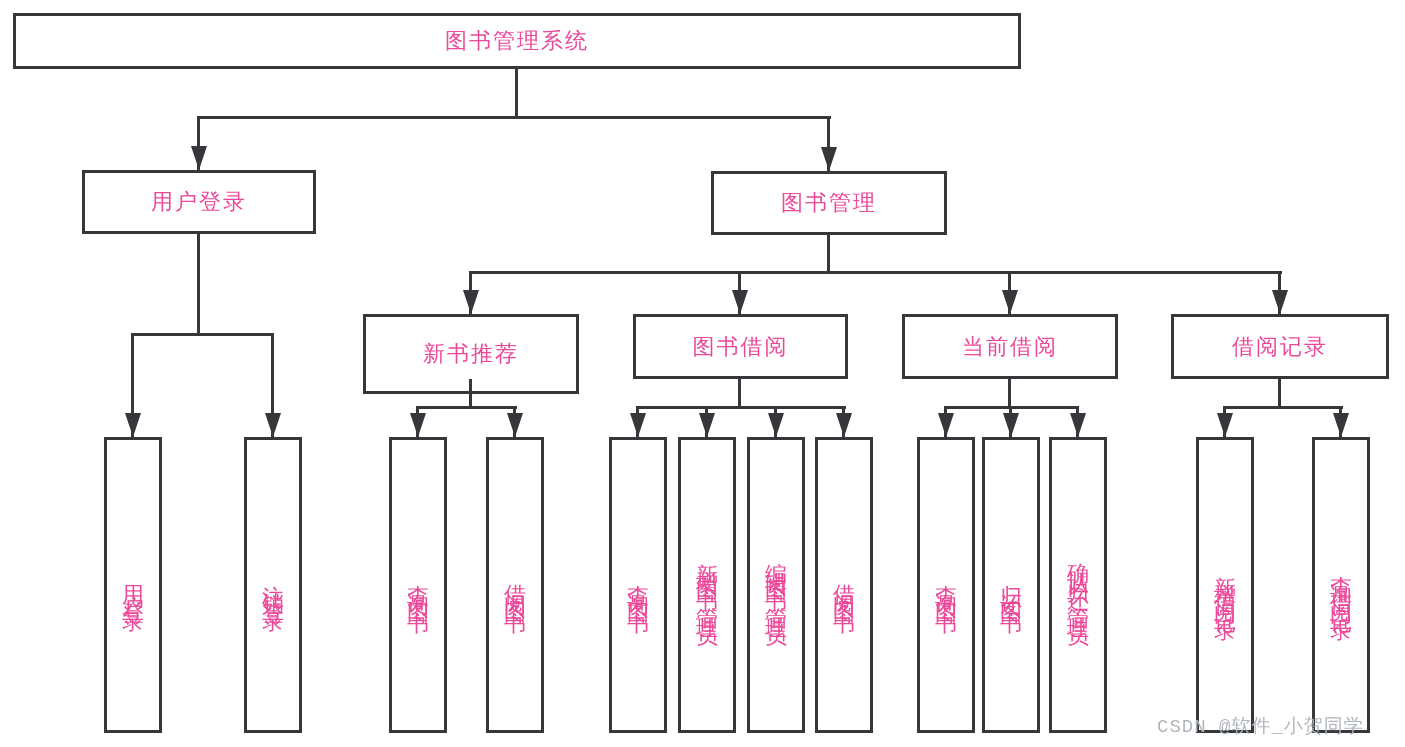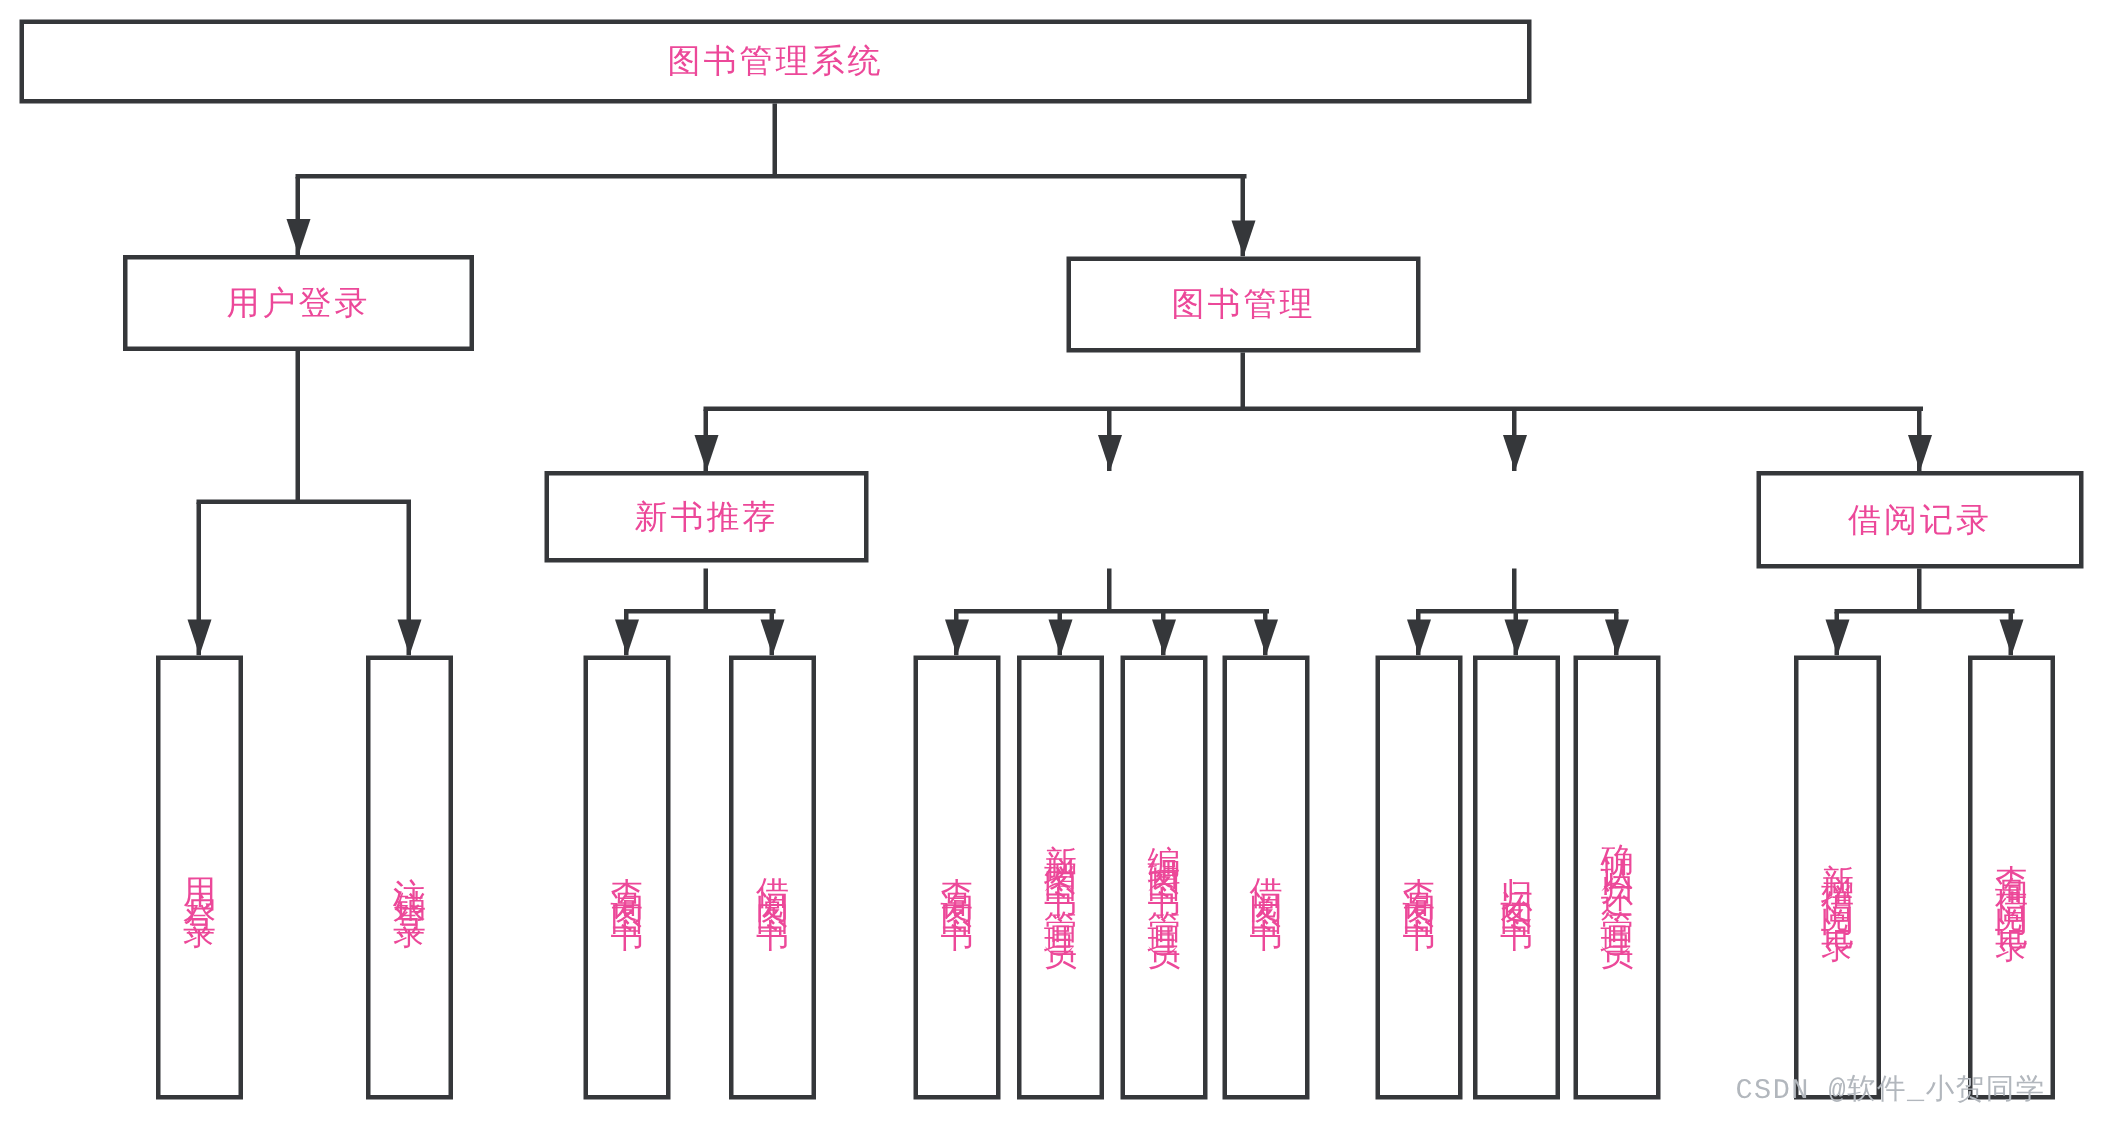--- a/index.html
+++ b/index.html
@@ -95,22 +95,28 @@
   <div class="line" style="left:469px; top:271px; width:813px; height:3px;"></div>
   <div class="line" style="left:469px; top:273px; width:3px; height:41px;"></div>
   <div class="arrow" style="left:463px; top:290px;"></div>
   <div class="line" style="left:738px; top:273px; width:3px; height:41px;"></div>
   <div class="arrow" style="left:732px; top:290px;"></div>
   <div class="line" style="left:1008px; top:273px; width:3px; height:41px;"></div>
   <div class="arrow" style="left:1002px; top:290px;"></div>
   <div class="line" style="left:1278px; top:273px; width:3px; height:41px;"></div>
   <div class="arrow" style="left:1272px; top:290px;"></div>
 
-  <div class="box" style="left:363px; top:314px; width:216px; height:61px;">
+  <div class="box" style="left:363px; top:314px; width:216px; height:80px;">
     <span class="hlabel">新书推荐</span>
+  </div>
+  <div class="box" style="left:633px; top:314px; width:215px; height:65px;">
+    <span class="hlabel">图书借阅</span>
+  </div>
+  <div class="box" style="left:902px; top:314px; width:216px; height:65px;">
+    <span class="hlabel">当前借阅</span>
   </div>
   <div class="box" style="left:1171px; top:314px; width:218px; height:65px;">
     <span class="hlabel">借阅记录</span>
   </div>
 
   <div class="line" style="left:469px; top:379px; width:3px; height:29px;"></div>
   <div class="line" style="left:416px; top:406px; width:101px; height:3px;"></div>
   <div class="line" style="left:416px; top:408px; width:3px; height:29px;"></div>
   <div class="arrow" style="left:410px; top:413px;"></div>
   <div class="line" style="left:513px; top:408px; width:3px; height:29px;"></div>

